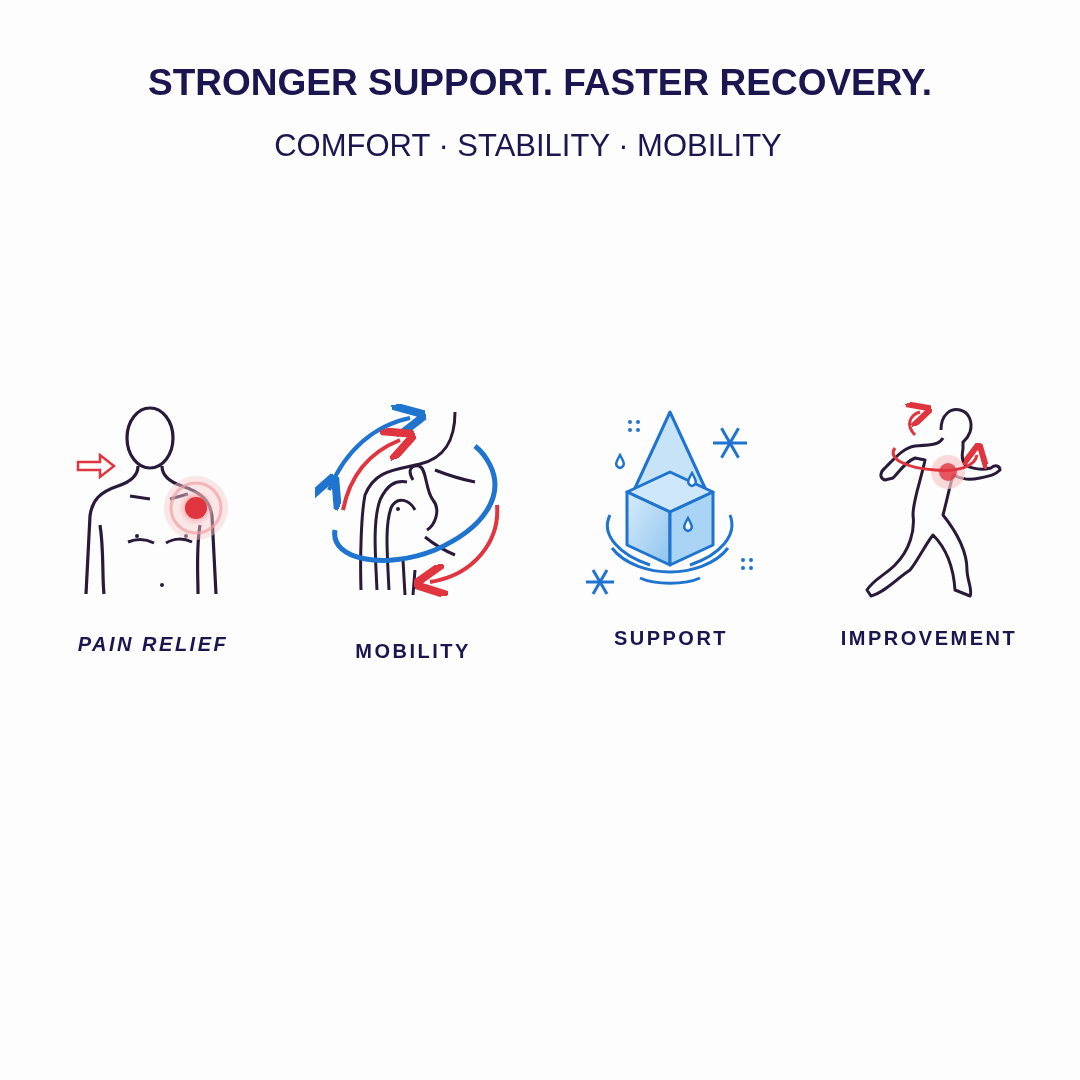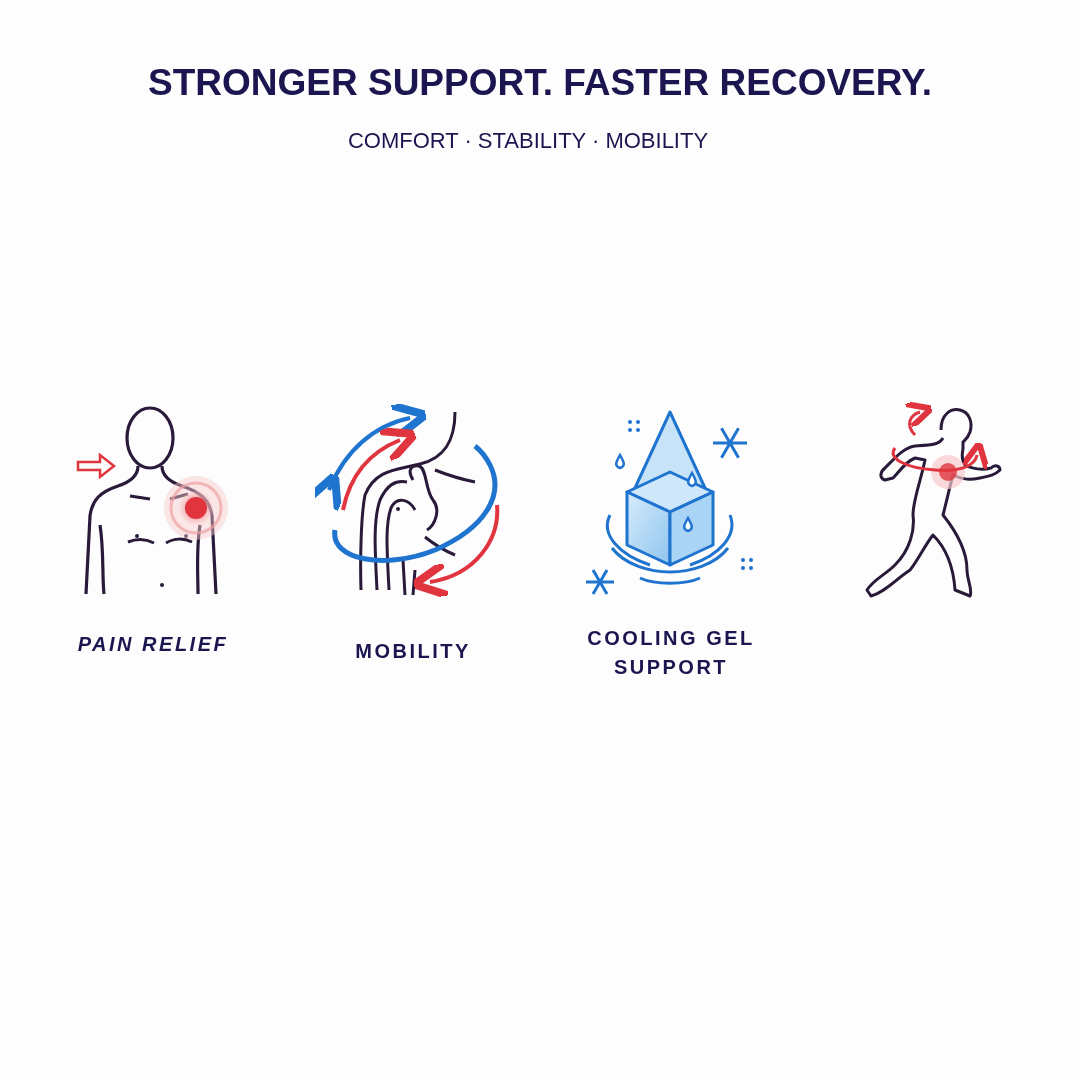--- a/index.html
+++ b/index.html
@@ -1,18 +1,18 @@
 <!DOCTYPE html>
 <html><head>
 <meta charset="utf-8">
 <style>
   html, body { margin:0; padding:0; }
   body { width:1080px; height:1080px; background:#fdfdfd; position:relative; overflow:hidden; font-family:"Liberation Sans", sans-serif; color:#1b1550; }
   .headline { position:absolute; top:62px; left:0; width:1080px; text-align:center; font-size:37px; font-weight:700; letter-spacing:0px; color:#1b1550; }
-  .subline { position:absolute; top:128px; left:0; width:1056px; text-align:center; font-size:22px; font-weight:400; color:#1b1550; }
+  .subline { position:absolute; top:128px; left:0; width:1056px; text-align:center; font-size:31px; font-weight:400; color:#1b1550; }
   .feature { position:absolute; top:400px; width:240px; }
   .icon { position:absolute; left:0; top:0; }
   .label { position:absolute; width:260px; text-align:center; font-size:20px; font-weight:700; letter-spacing:2.5px; line-height:29px; color:#1b1550; }
 </style>
 </head>
 <body>
 
 <div class="headline">STRONGER SUPPORT. FASTER RECOVERY.</div>
 <div class="subline">COMFORT · STABILITY · MOBILITY</div>
 
@@ -125,21 +125,20 @@
         <circle cx="50" cy="30" r="2"></circle>
         <circle cx="58" cy="30" r="2"></circle>
       <circle cx="163" cy="160" r="2"></circle>
         <circle cx="171" cy="160" r="2"></circle>
         <circle cx="163" cy="168" r="2"></circle>
         <circle cx="171" cy="168" r="2"></circle>
     </g>
   </svg>
 </div>
 <div class="label" style="left:541px; top:624px;">
-  <div>COOLING GEL</div>
   <div>SUPPORT</div>
 </div>
 
 <div class="feature" style="left:855px;">
   <svg class="icon" width="160" height="200" viewBox="0 0 160 200">
     <defs>
       <marker id="rArr2" markerWidth="8" markerHeight="8" refX="4" refY="4" orient="auto">
           <path d="M0 0 L8 4 L0 8" fill="none" stroke="#e0353f" stroke-width="2"></path>
         </marker>
     </defs>
@@ -149,13 +148,14 @@
     <path d="M88 38 C84 45 76 45 60 46 C48 48 40 58 30 68 C25 72 24 78 30 80 L38 78 C44 72 50 62 60 58 L70 60 C66 80 58 100 58 115 C60 130 55 150 40 165 C30 175 18 180 12 190 L16 196 C30 192 40 180 55 170 C62 162 70 145 78 135 C88 145 98 160 100 190 L115 196 C118 190 112 180 112 170 C112 150 100 130 88 115 C92 100 95 85 98 75 C108 80 115 80 125 78 C135 76 140 75 145 70 C145 66 140 64 136 68 C128 70 120 70 110 65 C105 58 108 52 108 48" fill="none" stroke="#2a1a3a" stroke-width="3" stroke-linejoin="round"></path>
 
     <circle cx="93" cy="72" r="17" fill="#f7c9cb" opacity="0.7"></circle>
     <circle cx="93" cy="72" r="9" fill="#e0353f" opacity="0.8"></circle>
 
     <path d="M60 35 C50 25 55 15 65 12" fill="none" stroke="#e0353f" stroke-width="3" marker-end="url(#rArr2)"></path>
     <path d="M40 48 C32 58 50 68 80 70 C105 72 120 66 122 55" fill="none" stroke="#e0353f" stroke-width="3" marker-end="url(#rArr2)"></path>
   </svg>
 </div>
 <div class="label" style="left:799px; top:624px;">
+  <div>IMPROVEMENT</div>
 </div>
 
 </body></html>

